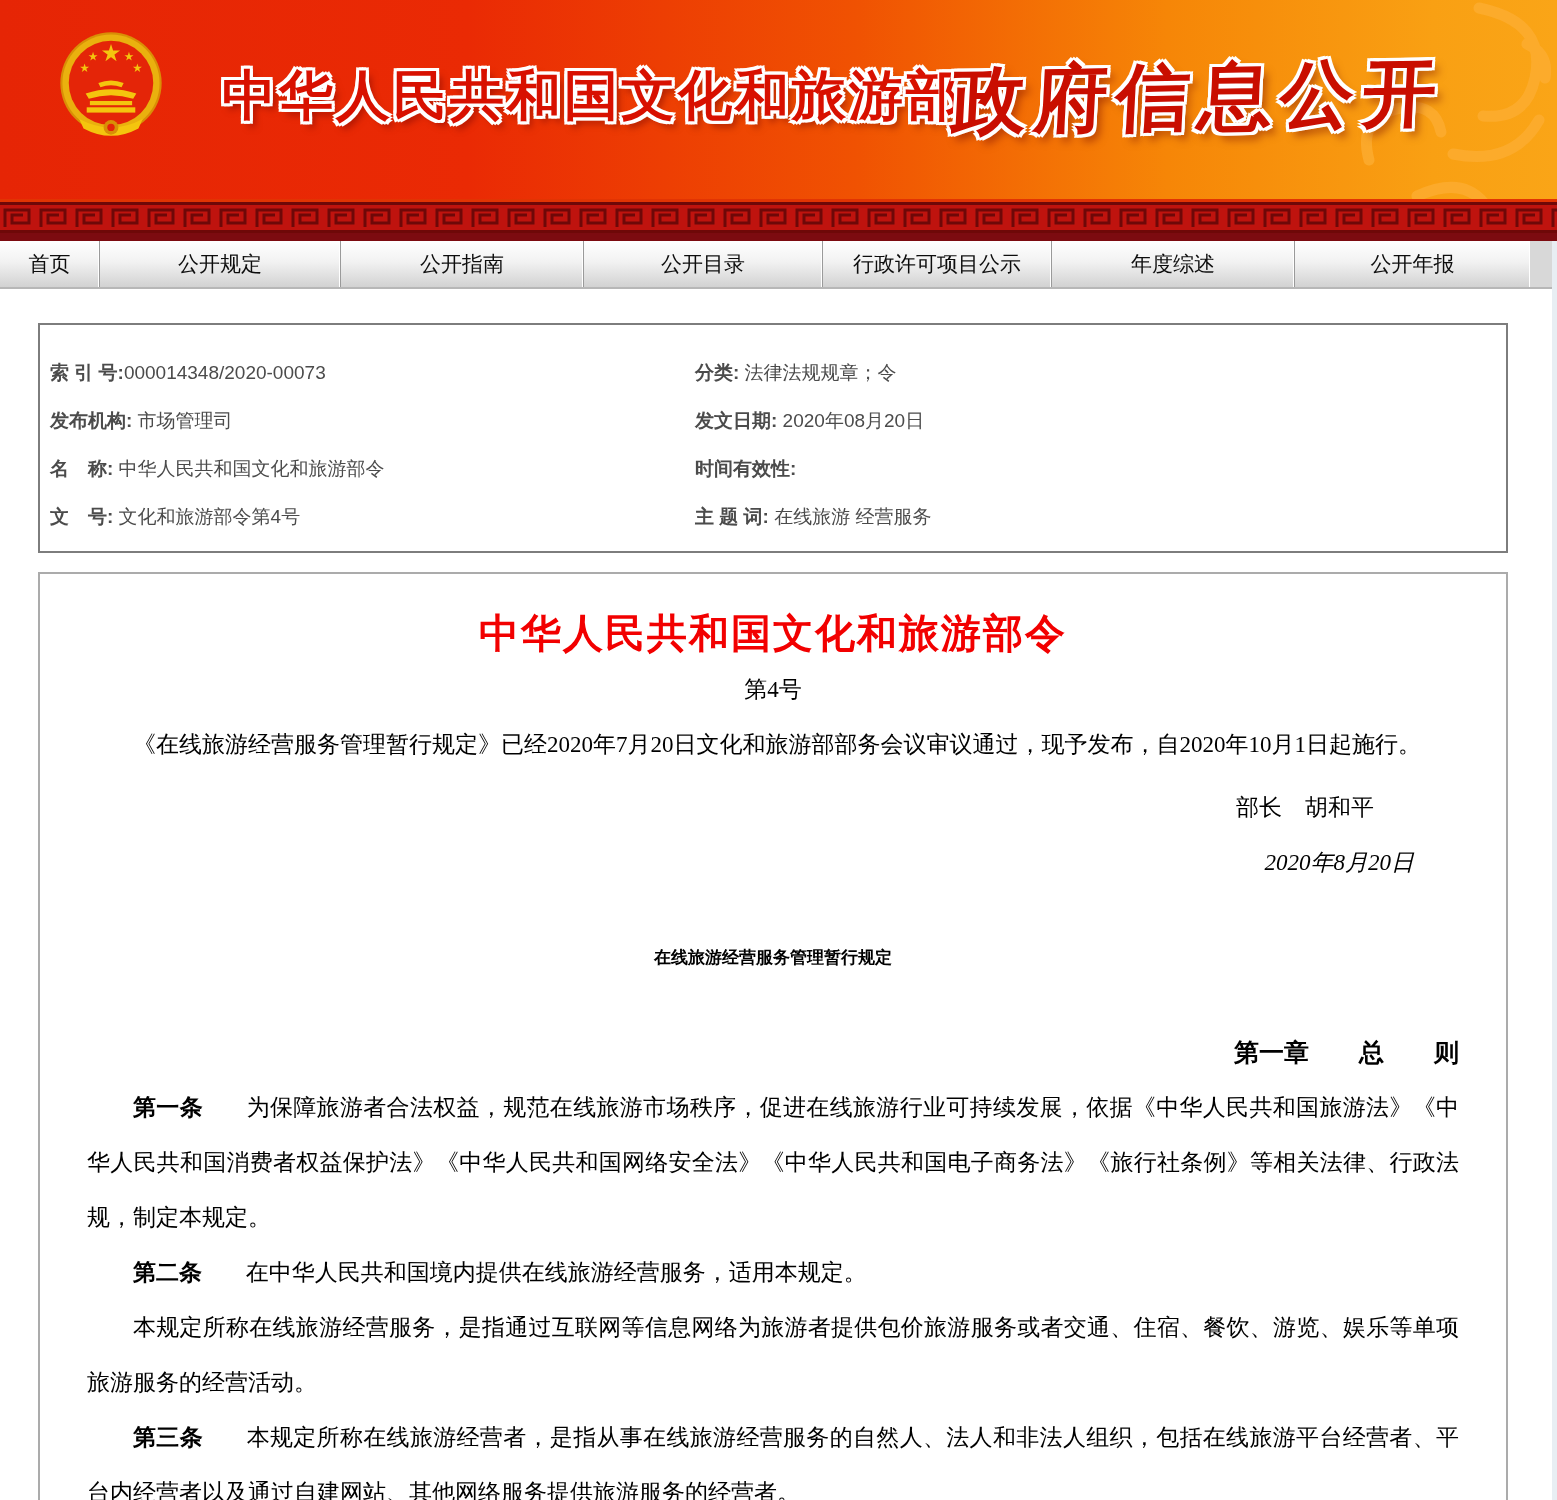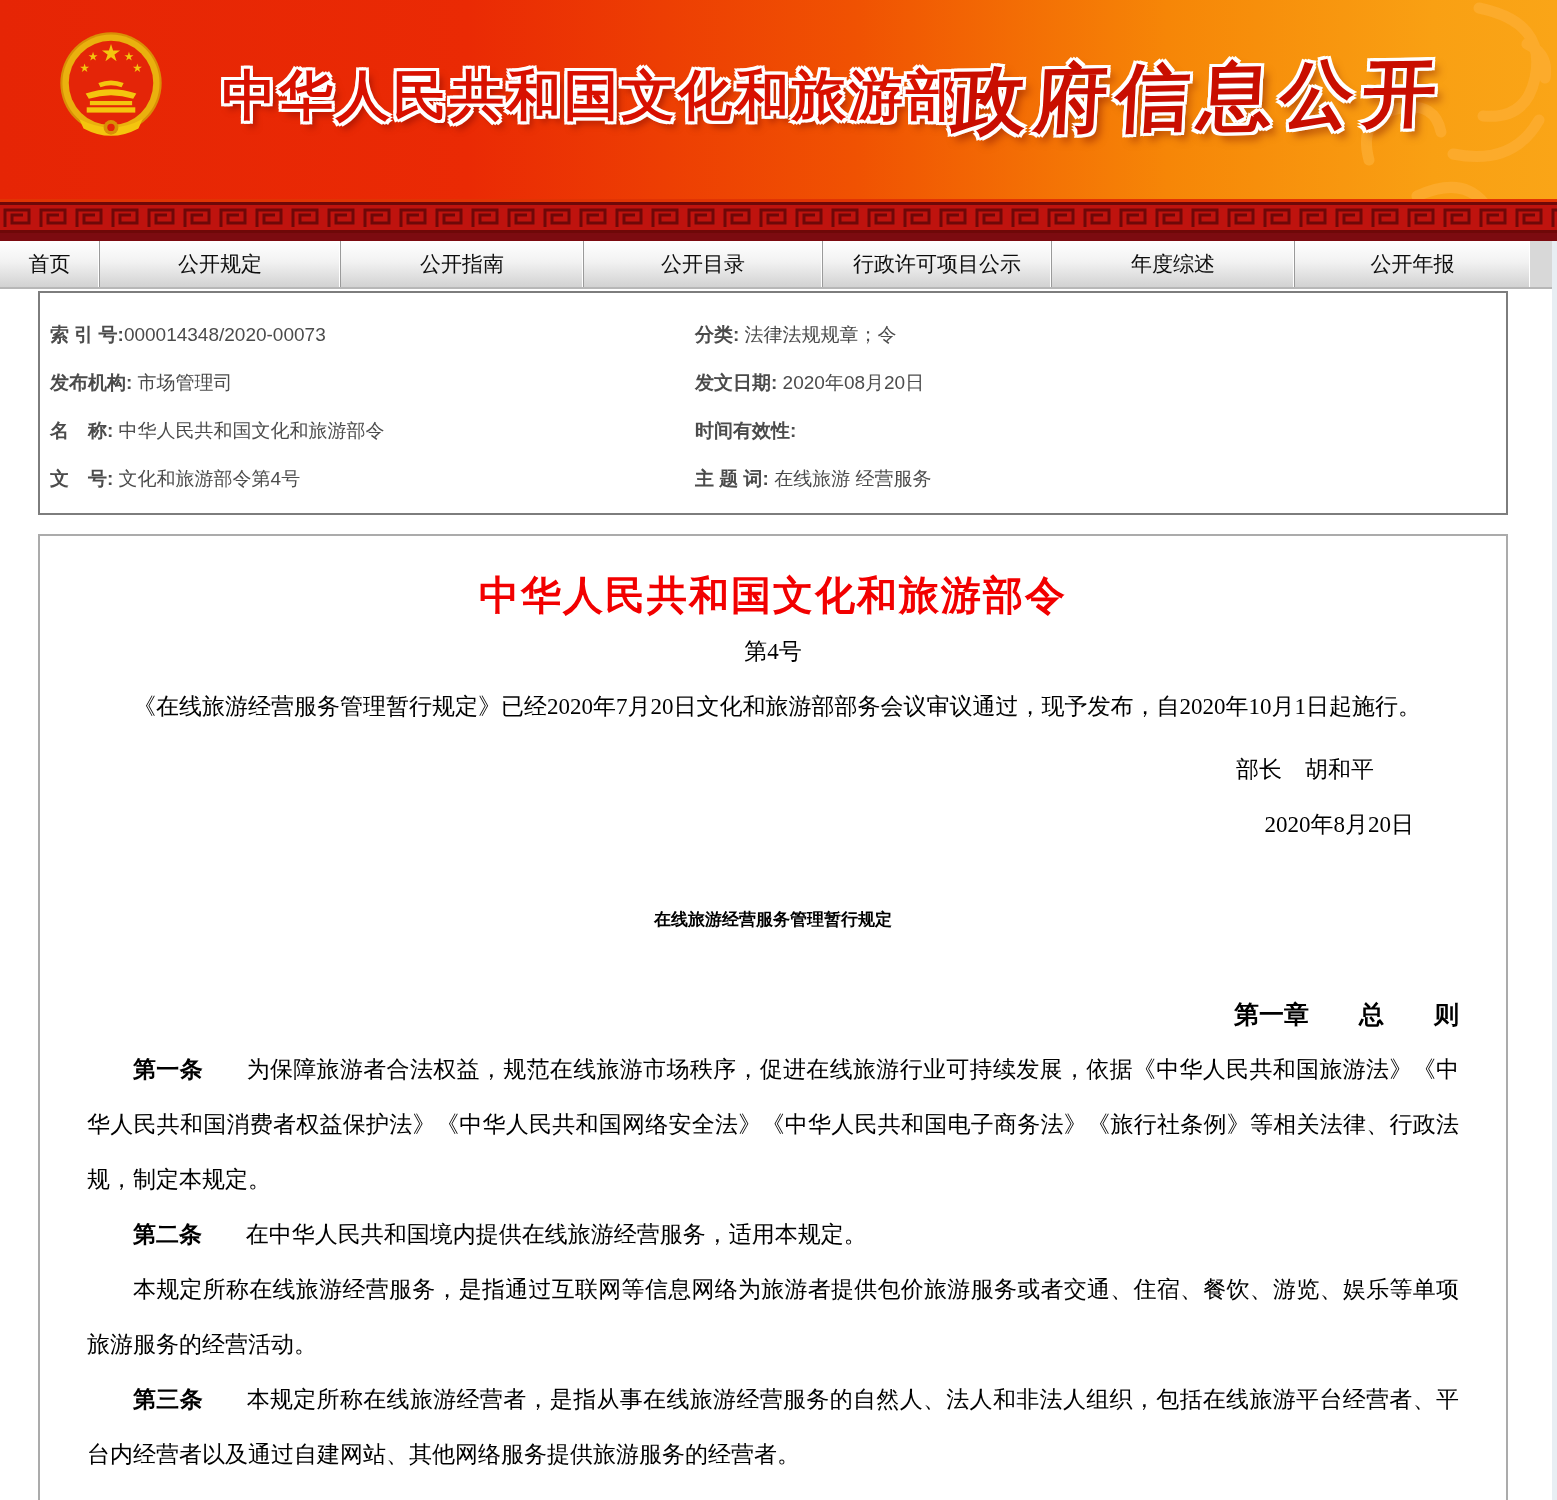--- a/index.html
+++ b/index.html
@@ -33,38 +33,38 @@
   
   .nav { display:flex; width:1552px; height:48px; border-bottom:2px solid #b7b7b7; background:#d8d8d8; }
   .nav-tab { display:flex; align-items:center; justify-content:center;
     background:linear-gradient(#ffffff 0%,#f2f2f2 45%,#d2d2d2 100%);
     border-right:1px solid #9a9a9a; box-shadow:inset -1px 0 0 #ffffff;
     font-size:21px; color:#0d0d0d; cursor:pointer; white-space:nowrap; }
   .nav-tab:last-child { border-right:none; }
   .edge-strip { position:absolute; right:0; top:241px; width:5px; height:1259px; background:#e8eef3; }
 
   
-  .meta-box { margin:2px 0 0 38px; width:1470px; border:2px solid #7d7d7d;
-    padding:18px 0 10px 0; background:#fff; }
+  .meta-box { margin:34px 0 0 38px; width:1470px; border:2px solid #7d7d7d;
+    padding:24px 0 10px 0; background:#fff; }
   .meta-row { display:flex; height:48px; align-items:center; }
   .meta-cell { display:flex; align-items:center; font-size:19px; color:#4b4b4b; white-space:pre; }
   .meta-cell.left { width:655px; padding-left:10px; }
   .meta-cell.right { flex:1; }
   .meta-label { font-weight:bold; }
 
   
   .doc-box { margin:19px 0 0 38px; width:1470px; height:980px; border:2px solid #ababab;
     background:#fff; padding:36px 47px 0 47px; overflow:hidden;
     font-family:"Liberation Serif","DejaVu Serif",serif; color:#000; }
   .doc-title { text-align:center; font-family:"Liberation Sans","DejaVu Sans",sans-serif;
     font-size:40px; font-weight:bold; color:#f20000; letter-spacing:2px; line-height:46px; }
   .doc-number { text-align:center; font-size:23px; line-height:55px; margin-top:6px; }
   .doc-p { font-size:23px; line-height:55px; text-align:justify; text-indent:2em; }
   .doc-signer { text-align:right; font-size:23px; line-height:55px; margin-right:85px; margin-top:8px; }
-  .doc-date { text-align:right; font-size:23px; line-height:55px; margin-right:45px; }
+  .doc-date { text-align:right; font-size:23px; line-height:55px; margin-right:45px;font-style:italic; }
   .doc-subtitle { text-align:center; font-size:17px; font-weight:bold; line-height:55px; margin-top:40px; }
   .doc-chapter { text-align:right; font-size:25px; font-weight:bold; line-height:55px; margin-top:40px; }
   .art { font-size:23px; line-height:55px; text-align:justify; text-indent:2em; }
   .art .lead { font-weight:bold; font-family:"Liberation Sans","DejaVu Sans",sans-serif; margin-right:1.9em; }
 </style>
 </head>
 <body>
 
 <div class="page">
 

